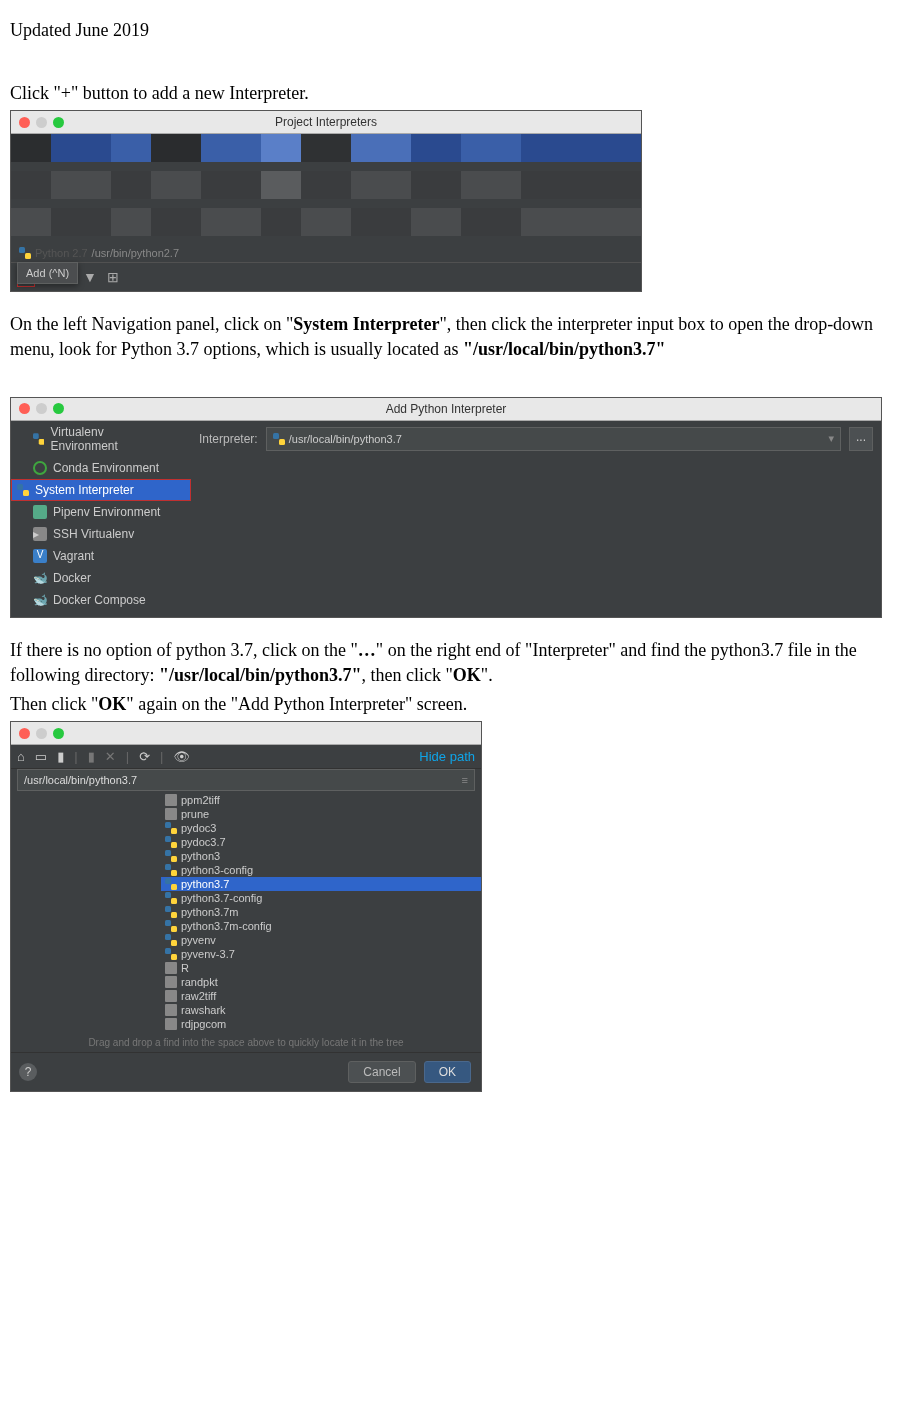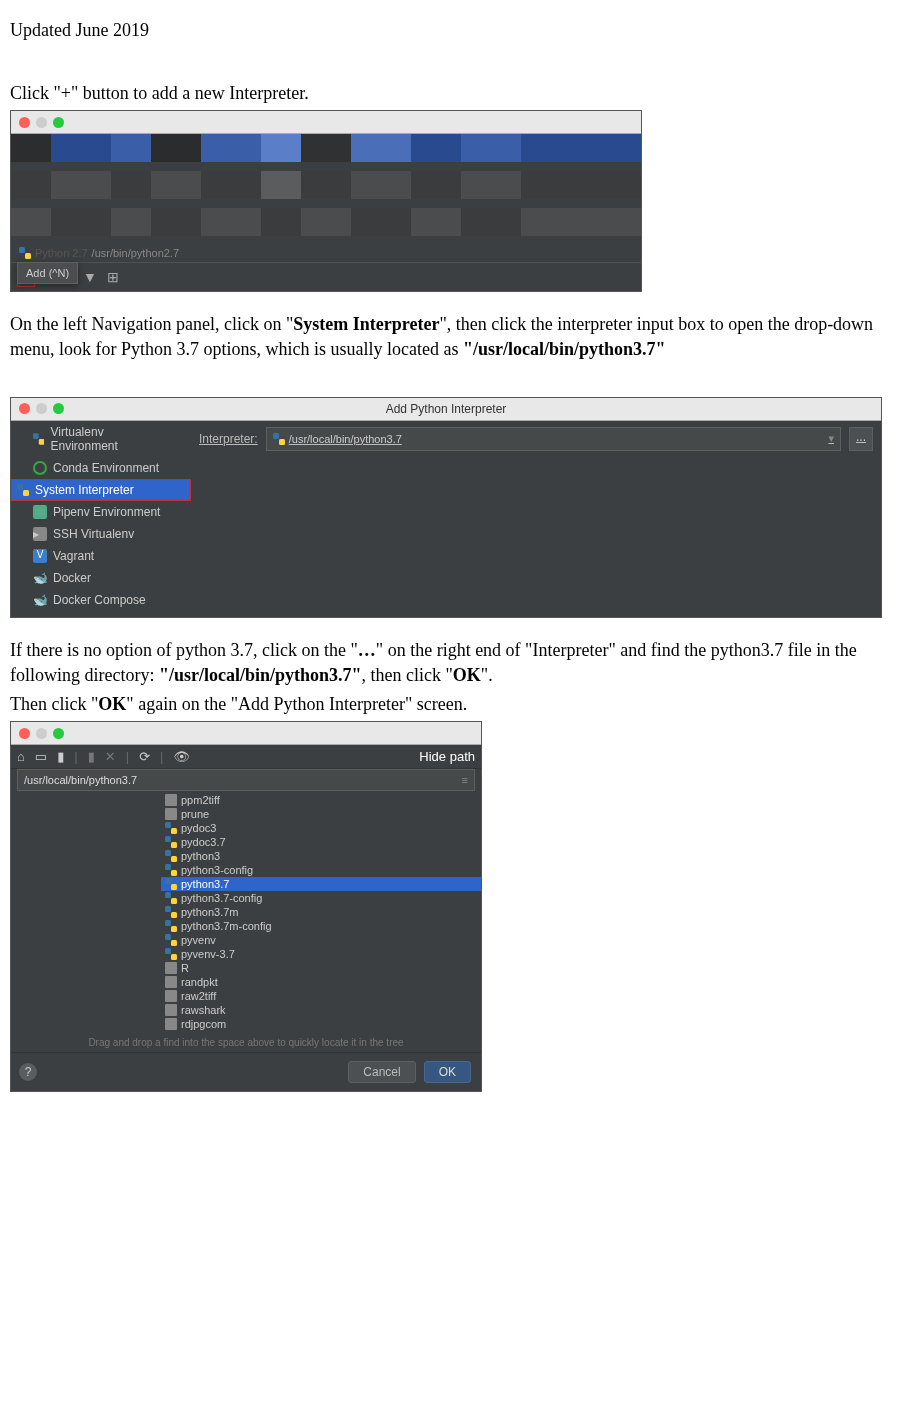--- a/index.html
+++ b/index.html
@@ -27,21 +27,21 @@
 .toolbar1 { display:flex; gap:10px; padding:6px 8px; color:#aaa; font-size:14px; border-top:1px solid #515151; }
 .red-box { border:1.5px solid #c03030; }
 
 
 .d2 { width:870px; display:flex; flex-direction:column;margin-top:34px; }
 .d2-body { display:flex; }
 .nav { width:180px; }
 .nav-item { padding:4px 22px; display:flex; align-items:center; gap:6px; color:#ccc; font-size:12px; }
 .nav-item.sel { background:#2f65ca; color:#fff; }
 .icon-sm { width:14px; height:14px; display:inline-block; border-radius:2px; }
-.main2 { flex:1; padding:6px 8px;text-decoration:underline; }
+.main2 { flex:1; padding:6px 8px; }
 .input-drop { background:#45494a; border:1px solid #5e6060; height:22px; display:flex; align-items:center; padding:0 6px; color:#ccc; font-size:11px; flex:1; }
 .dots-btn { background:#4c5052; border:1px solid #5e6060; width:22px; height:22px; color:#ccc; text-align:center; line-height:18px; }
 
 
 .d3 { width:470px; }
 .tb3 { display:flex; align-items:center; padding:4px 6px; gap:10px; color:#ccc; font-size:13px; border-bottom:1px solid #323232; }
 .path-input { background:#45494a; border:1px solid #5e6060; height:20px; display:flex; align-items:center; padding:0 6px; color:#ddd; font-size:11px; margin:0 6px; }
 .file-list { padding:2px 0 2px 150px; }
 .file-item { display:flex; align-items:center; gap:4px; padding:1px 4px; font-size:11px; color:#ccc; }
 .file-item.sel { background:#2f65ca; color:#fff; }
@@ -57,20 +57,21 @@
 
 <p>Click "+" button to add a new Interpreter.</p>
 
 <div class="dialog d1">
   <div class="titlebar">
     <div class="traffic">
       <div class="dot red"></div>
       <div class="dot yel"></div>
       <div class="dot grn"></div>
     </div>
+    <div class="title-text">Project Interpreters</div>
   </div>
   <div class="blurred">
     <div class="blur-cell" style="width:40px;background:#2b2d2f"></div>
       <div class="blur-cell" style="width:60px;background:#2a4a8f"></div>
       <div class="blur-cell" style="width:40px;background:#3a5fa8"></div>
       <div class="blur-cell" style="width:50px;background:#2a2c2e"></div>
       <div class="blur-cell" style="width:60px;background:#3a5fa8"></div>
       <div class="blur-cell" style="width:40px;background:#5a7fc8"></div>
       <div class="blur-cell" style="width:50px;background:#2f3133"></div>
       <div class="blur-cell" style="width:60px;background:#4a6fb8"></div>
@@ -211,21 +212,21 @@
     <span>⌂</span>
     <span>▭</span>
     <span>▮</span>
     <span style="color:#666">|</span>
     <span style="color:#777">▮</span>
     <span style="color:#777">✕</span>
     <span style="color:#666">|</span>
     <span>⟳</span>
     <span style="color:#666">|</span>
     <span>👁</span>
-    <span style="margin-left:auto;color:#ffffff">Hide path</span>
+    <span style="margin-left:auto;color:#0ea5e9">Hide path</span>
   </div>
   <div class="path-input">
     <span>/usr/local/bin/python3.7</span>
     <span style="margin-left:auto;color:#888">≡</span>
   </div>
   <div class="file-list" id="file-list">
       <div class="file-item">
         <span style="width:12px;height:12px;background:#888;display:inline-block;border-radius:1px"></span>
         <span>ppm2tiff</span>
       </div>

